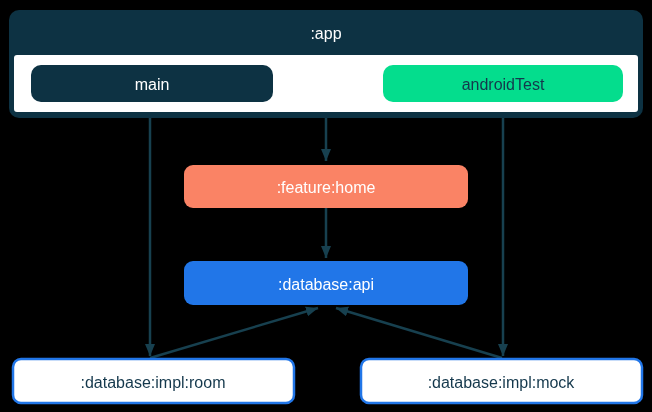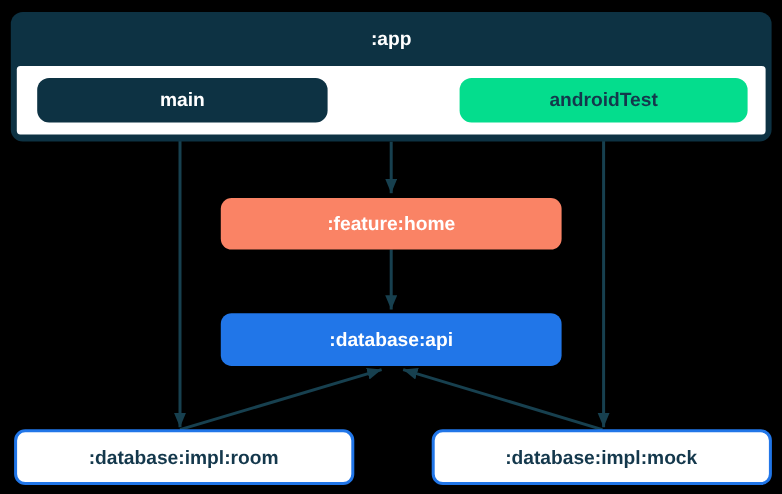--- a/index.html
+++ b/index.html
@@ -8,21 +8,20 @@
     background: #000000;
     width: 652px;
     height: 412px;
     overflow: hidden;
     font-family: "Liberation Sans", sans-serif;
   }
   #stage {
     position: relative;
     width: 652px;
     height: 368px;
-    font-weight: bold;
   }
   svg text {
     font-family: "Liberation Sans", sans-serif;
     font-size: 16px;
   }
 </style>
 </head>
 <body>
 
 <div id="stage">

